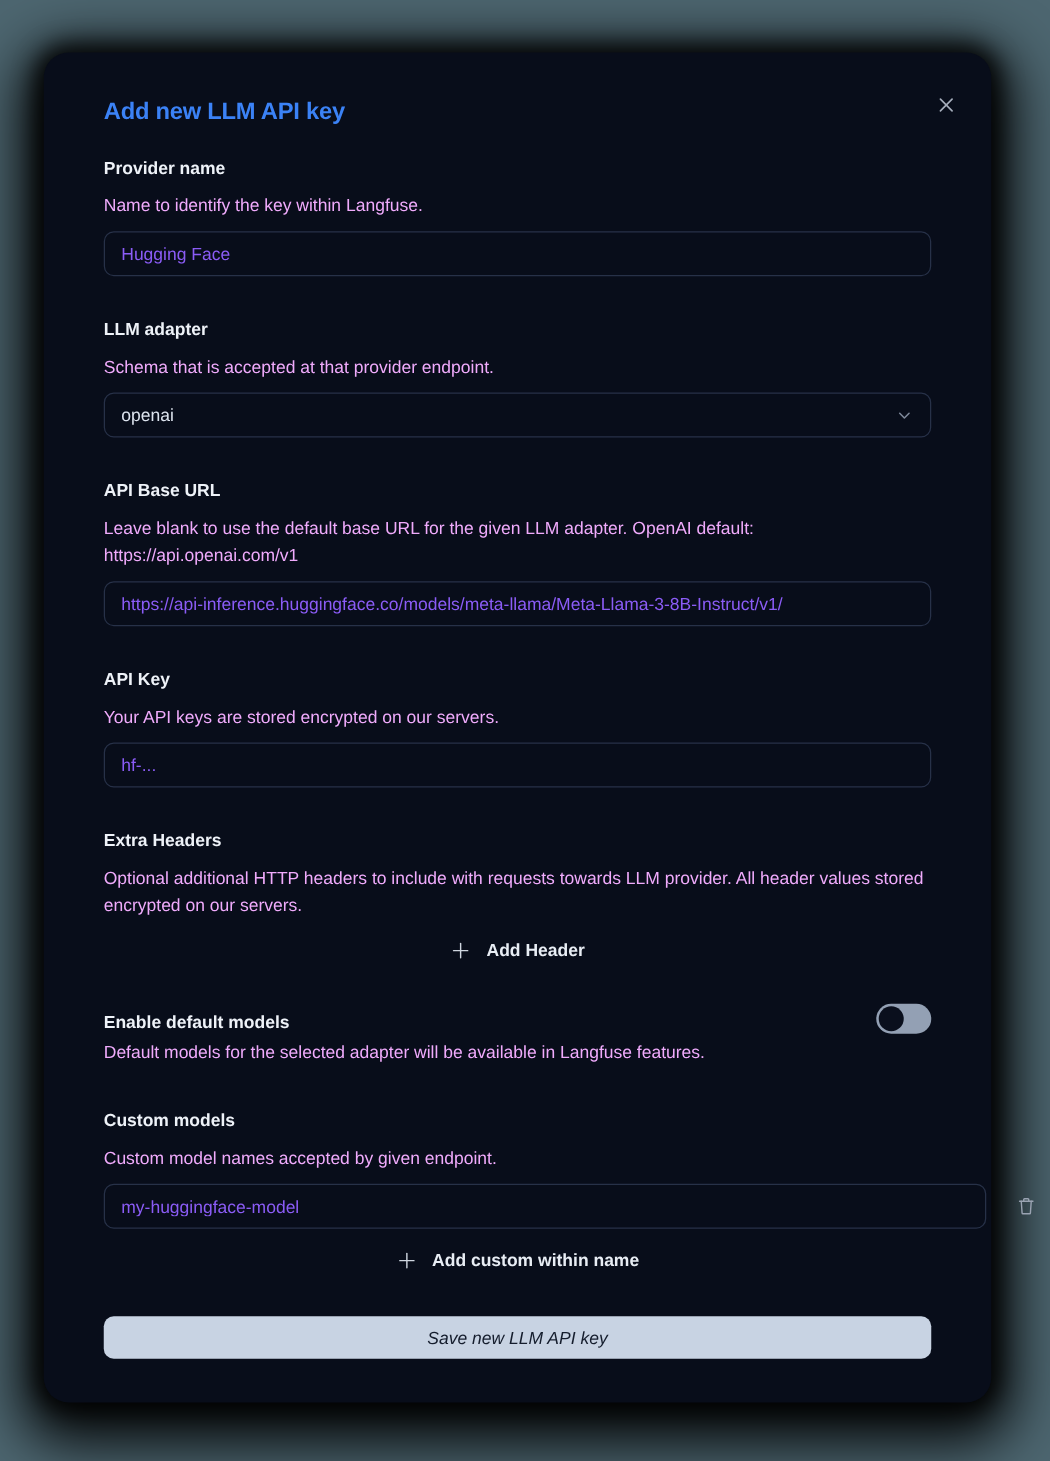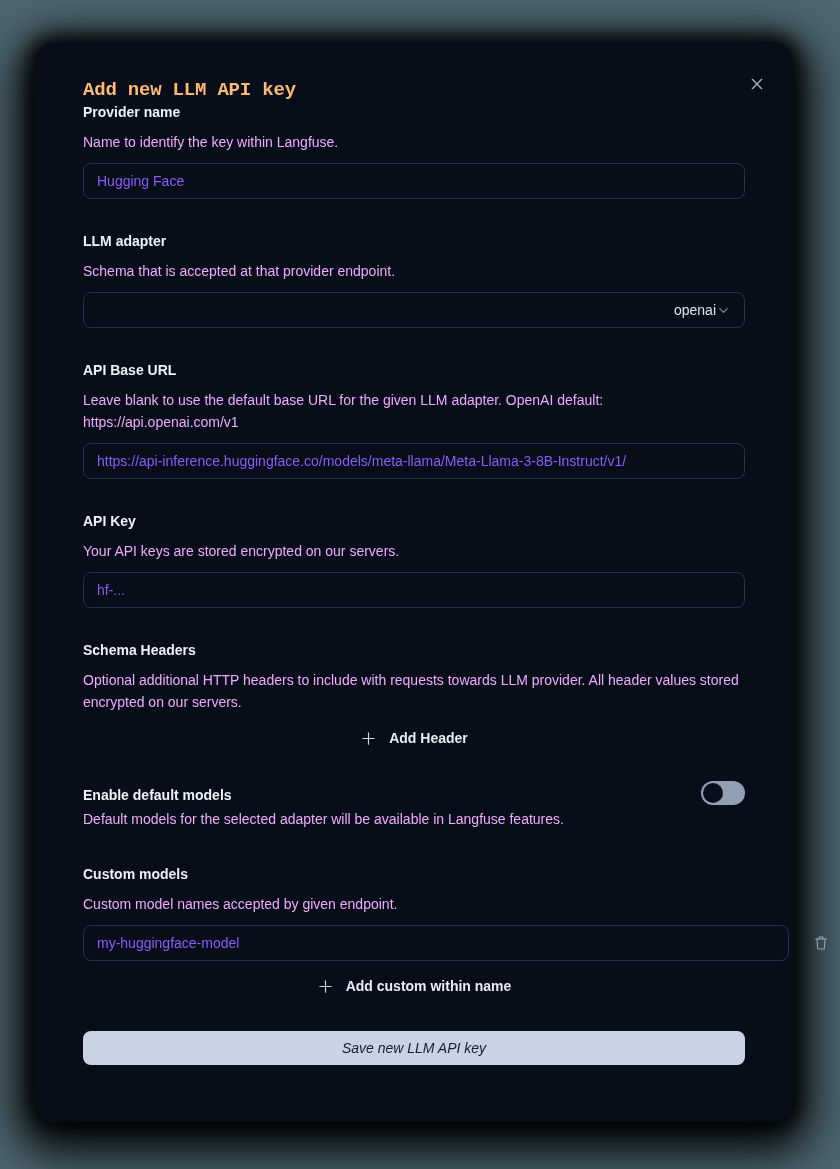--- a/index.html
+++ b/index.html
@@ -29,26 +29,26 @@
     height: 24px;
     background: transparent;
     border: none;
     color: #a6aebc;
     cursor: pointer;
     display: flex;
     align-items: center;
     justify-content: center;
   }
   .dialog-title {
-    color: #fdba74;
+    color: #3b82f6;
     font-size: 19px;
     font-weight: 700;
     line-height: 24px;
     letter-spacing: -0.2px;
-    font-family: Liberation Mono, monospace;
+    margin-bottom: 22px;
   }
   .field-group { margin-bottom: 32px; }
   .field-label {
     display: block;
     color: #eef2f8;
     font-size: 14px;
     font-weight: 700;
     line-height: 20px;
     margin-bottom: 9px;
   }
@@ -71,21 +71,21 @@
     padding: 0 13px;
     outline: none;
   }
   .select-box {
     width: 100%;
     height: 36px;
     border: 1px solid #273148;
     border-radius: 8px;
     display: flex;
     align-items: center;
-    justify-content: flex-end;
+    justify-content: space-between;
     padding: 0 13px;
     color: #dde4ef;
     font-size: 14px;
     cursor: pointer;
   }
   .select-box .chev { color: #7d8799; display: flex; }
   .ghost-btn {
     display: flex;
     align-items: center;
     justify-content: center;
@@ -196,21 +196,21 @@
     <input class="text-input" type="text" value="https://api-inference.huggingface.co/models/meta-llama/Meta-Llama-3-8B-Instruct/v1/" style="">
   </div>
 
   <div class="field-group">
     <label class="field-label">API Key</label>
     <div class="field-desc">Your API keys are stored encrypted on our servers.</div>
     <input class="text-input" type="text" value="hf-..." style="">
   </div>
 
   <div class="field-group extra-headers">
-    <label class="field-label">Schema Headers</label>
+    <label class="field-label">Extra Headers</label>
     <div class="field-desc">Optional additional HTTP headers to include with requests towards LLM provider. All header values stored encrypted on our servers.</div>
     <button class="ghost-btn">
       <span class="plus">
         <svg width="17" height="17" viewBox="0 0 24 24" fill="none" stroke="currentColor" stroke-width="1.6" stroke-linecap="round">
             <line x1="12" y1="4" x2="12" y2="20"></line>
             <line x1="4" y1="12" x2="20" y2="12"></line>
           </svg>
       </span>
       <span>Add Header</span>
     </button>

